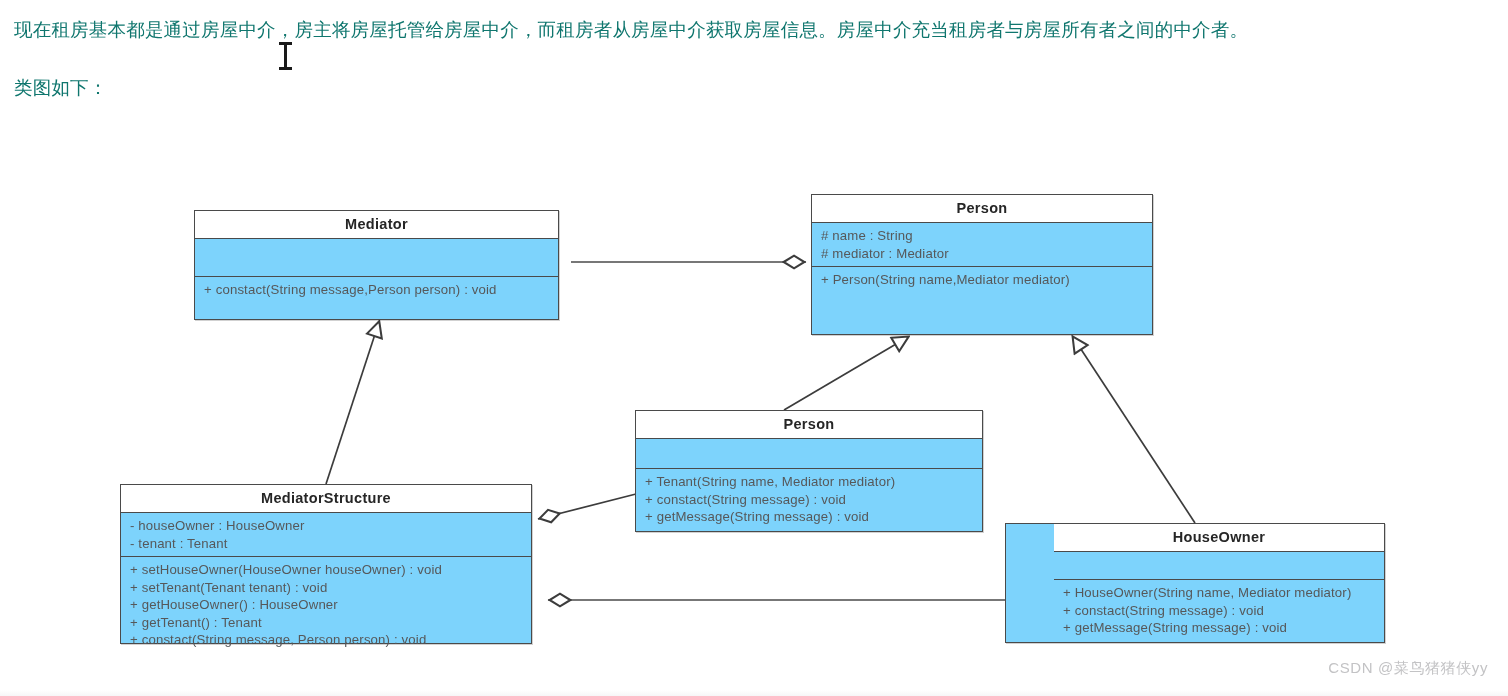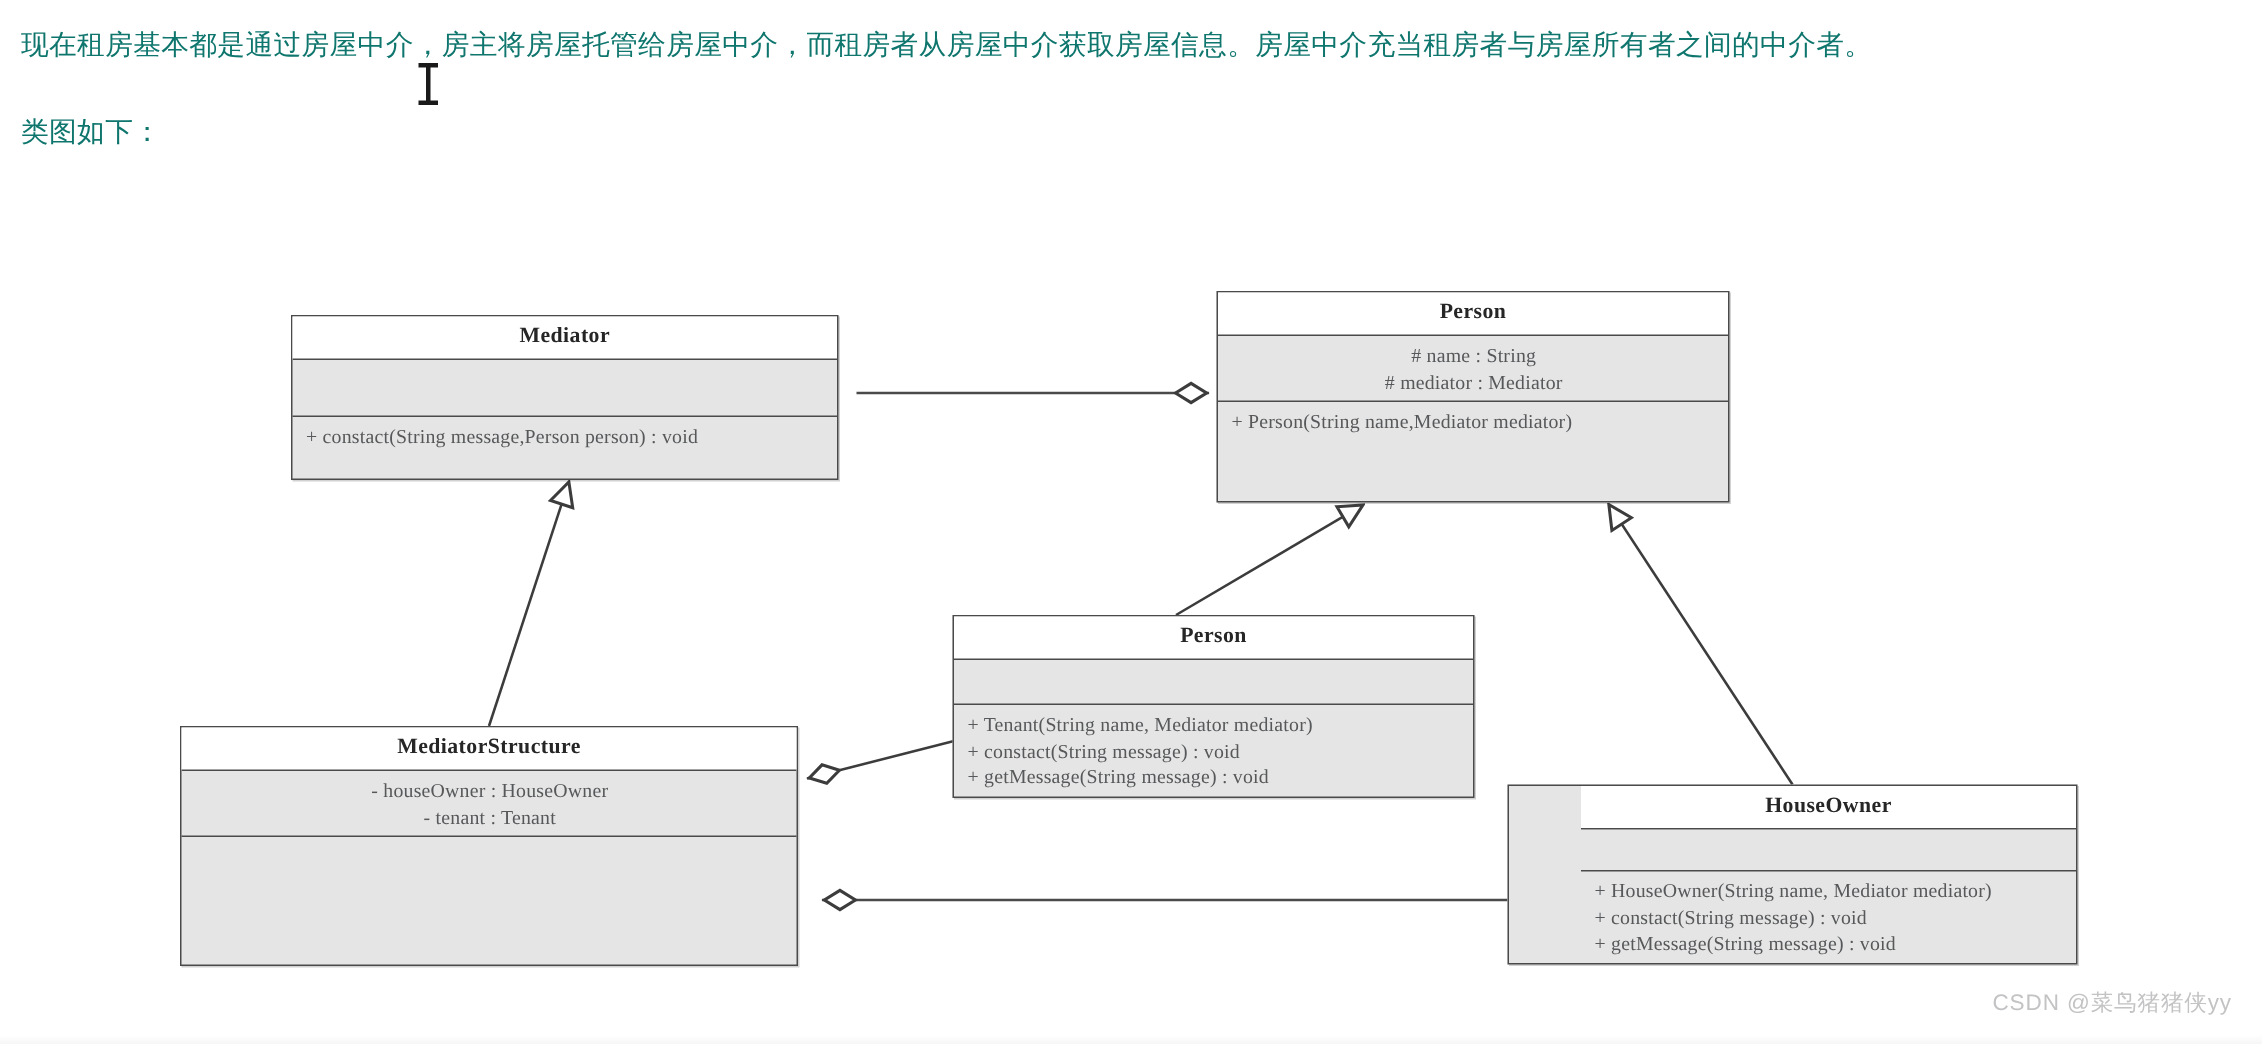--- a/index.html
+++ b/index.html
@@ -77,41 +77,39 @@
     left: 0;
     top: 0;
     width: 1508px;
     height: 696px;
     pointer-events: none;
   }
 
   
   .uml-class {
     position: absolute;
-    background: #e5e5e5;
+    background: #7dd3fc;
     border: 1.6px solid #4a4a4a;
     box-shadow: 1px 1px 0 rgba(0,0,0,.18);
-    font-family: Liberation Serif, serif;
   }
   .uml-title {
     text-align: center;
     font-weight: bold;
     font-size: 14.5px;
     color: #262626;
     letter-spacing: .3px;
     padding: 5px 4px 6px 4px;
     border-bottom: 1.6px solid #4a4a4a;
     background: #fff;
   }
   .uml-compartment {
     padding: 4px 8px 4px 9px;
   }
   .uml-compartment.attrs {
     border-bottom: 1.6px solid #4a4a4a;
-    text-align: center;
   }
   .uml-row {
     font-size: 13.2px;
     line-height: 17.5px;
     color: #56585a;
     white-space: nowrap;
     letter-spacing: .15px;
   }
 
   
@@ -220,20 +218,27 @@
       <div class="uml-row">+ getMessage(String message) : void</div>
     </div>
   </div>
 
   <div class="uml-class" style="left:120px; top:484px; width:412px; height:160px;">
     <div class="uml-title">MediatorStructure</div>
     <div class="uml-compartment attrs">
       <div class="uml-row">- houseOwner : HouseOwner</div>
       <div class="uml-row">- tenant : Tenant</div>
     </div>
+    <div class="uml-compartment methods">
+      <div class="uml-row">+ setHouseOwner(HouseOwner houseOwner) : void</div>
+      <div class="uml-row">+ setTenant(Tenant tenant) : void</div>
+      <div class="uml-row">+ getHouseOwner() : HouseOwner</div>
+      <div class="uml-row">+ getTenant() : Tenant</div>
+      <div class="uml-row">+ constact(String message, Person person) : void</div>
+    </div>
   </div>
 
   <div class="uml-class" style="left:1005px; top:523px; width:380px; height:120px;padding-left:48px;">
     <div class="uml-title">HouseOwner</div>
     <div class="uml-compartment attrs" style="height:28px;"></div>
     <div class="uml-compartment methods">
       <div class="uml-row">+ HouseOwner(String name, Mediator mediator)</div>
       <div class="uml-row">+ constact(String message) : void</div>
       <div class="uml-row">+ getMessage(String message) : void</div>
     </div>

